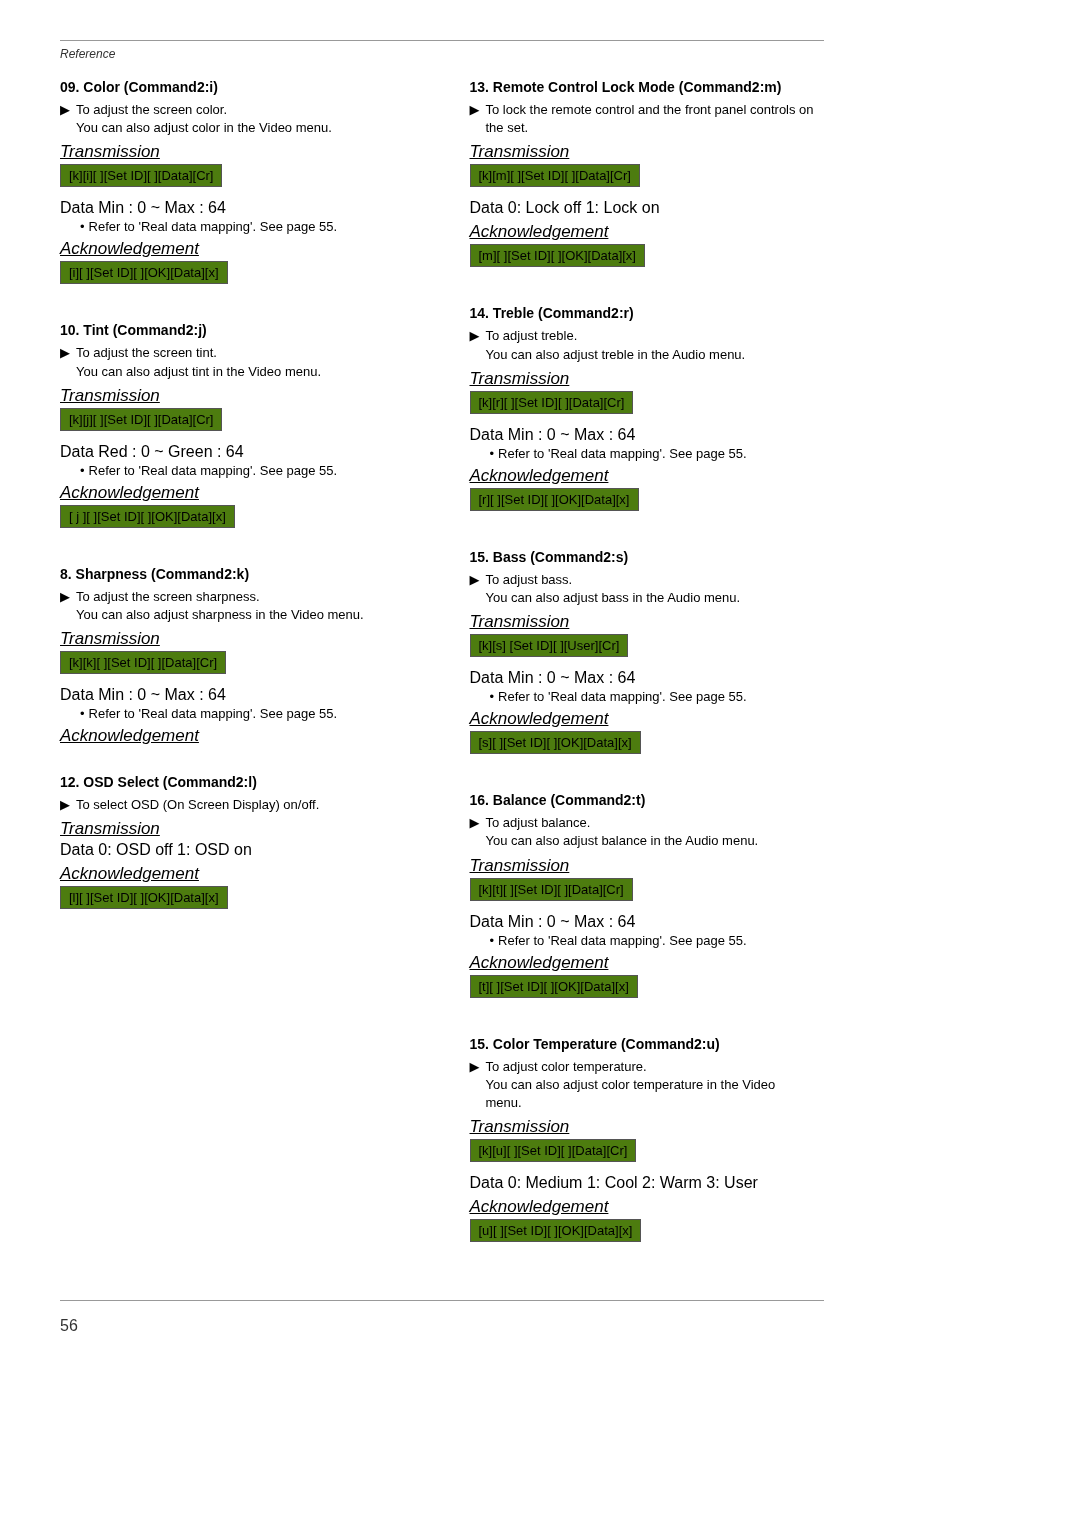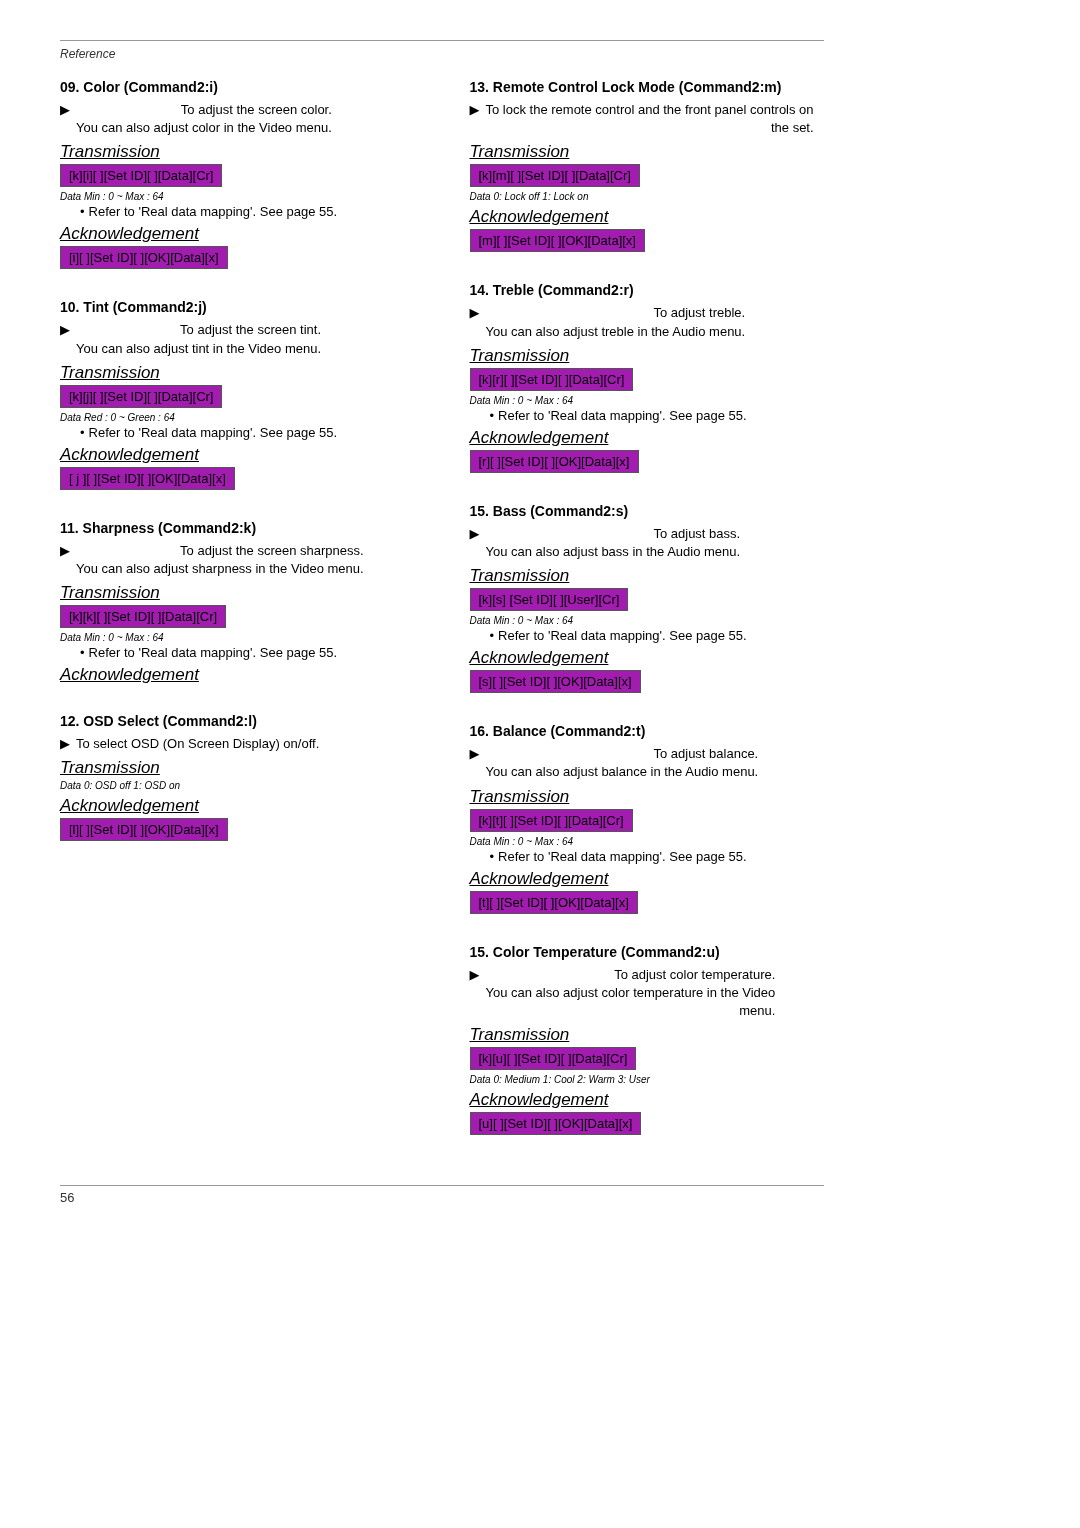--- a/index.html
+++ b/index.html
@@ -26,23 +26,23 @@
       border-top: 1px solid #999;
       margin-top: 20px;
     }
     .reference-label {
       font-style: italic;
       font-size: 12px;
       color: #333;
       margin-bottom: 18px;
     }
     .page-number {
-      font-size: 13px;
+      font-size: 16px;
       color: #333;
-      margin-top: 4px;
+      margin-top: 16px;
     }
     .two-col {
       display: flex;
       gap: 55px;
     }
     .col {
       flex: 1;
     }
     .section {
       margin-bottom: 28px;
@@ -58,44 +58,42 @@
       margin-bottom: 4px;
       font-size: 13px;
     }
     .bullet-arrow {
       margin-right: 6px;
       font-size: 13px;
       line-height: 1.4;
     }
     .bullet-text {
       line-height: 1.4;
-      text-align: right;
     }
     .label-italic {
       font-style: italic;
       font-size: 17px;
       margin-top: 5px;
       margin-bottom: 2px;
       text-decoration: underline;
       text-decoration-style: solid;
     }
     .code-box {
       border: 1px solid #555;
       display: inline-block;
       padding: 3px 8px;
       font-size: 13px;
       font-family: Arial, Helvetica, sans-serif;
-      background: #a21caf;
-      margin-bottom: 2px;
+      background: #4d7c0f;
+      margin-bottom: 10px;
     }
     .data-line {
-      font-size: 10px;
+      font-size: 16px;
       margin-bottom: 2px;
       margin-top: 2px;
-      font-style: italic;
     }
     .sub-bullet {
       display: flex;
       align-items: flex-start;
       margin-left: 20px;
       margin-top: 2px;
       margin-bottom: 2px;
       font-size: 13px;
     }
     .sub-bullet-dot {
@@ -138,21 +136,21 @@
           <div><div class="code-box">[k][j][  ][Set ID][  ][Data][Cr]</div></div>
           <div class="data-line">Data  Red : 0 ~ Green : 64</div>
           <div class="sub-bullet">
             <span class="sub-bullet-dot">•</span>
             <span>Refer to 'Real data mapping'. See page 55.</span>
           </div>
           <div class="label-italic">Acknowledgement</div>
           <div><div class="code-box">[ j ][  ][Set ID][  ][OK][Data][x]</div></div>
         </div>
         <div class="section">
-          <div class="section-title">11. Sharpness (Command2:k)</div>
+          <div class="section-title">8. Sharpness (Command2:k)</div>
           <div class="bullet-item">
             <span class="bullet-arrow">▶</span>
             <span class="bullet-text">To adjust the screen sharpness.<br>You can also adjust sharpness in the Video menu.</span>
           </div>
           <div class="label-italic">Transmission</div>
           <div><div class="code-box">[k][k][  ][Set ID][  ][Data][Cr]</div></div>
           <div class="data-line">Data  Min : 0 ~ Max : 64</div>
           <div class="sub-bullet">
             <span class="sub-bullet-dot">•</span>
             <span>Refer to 'Real data mapping'. See page 55.</span>

